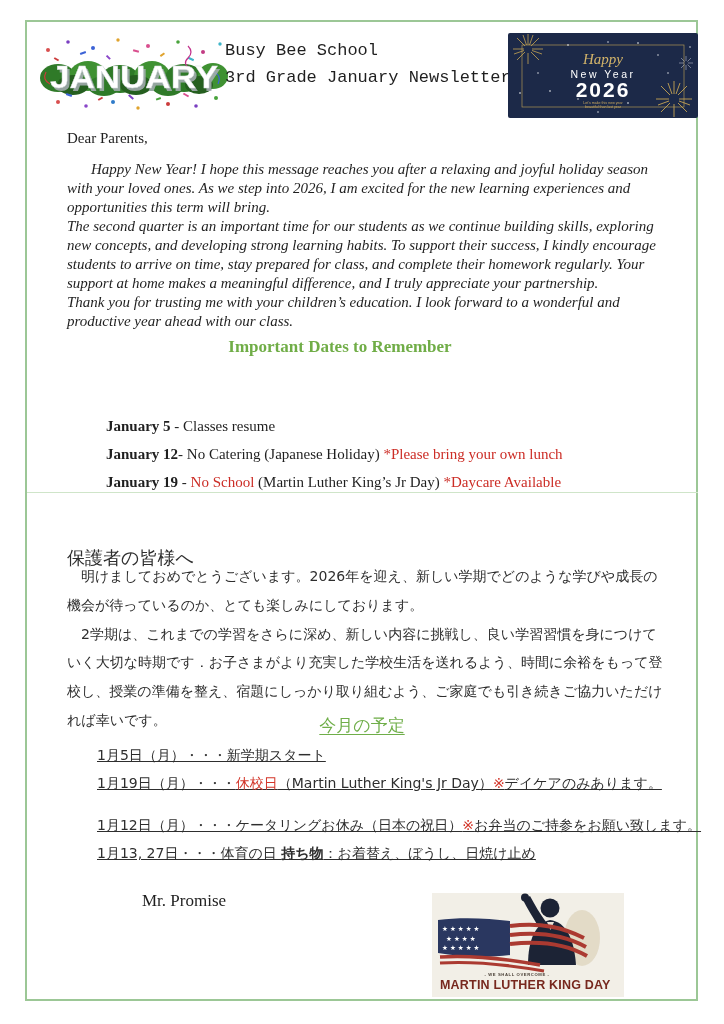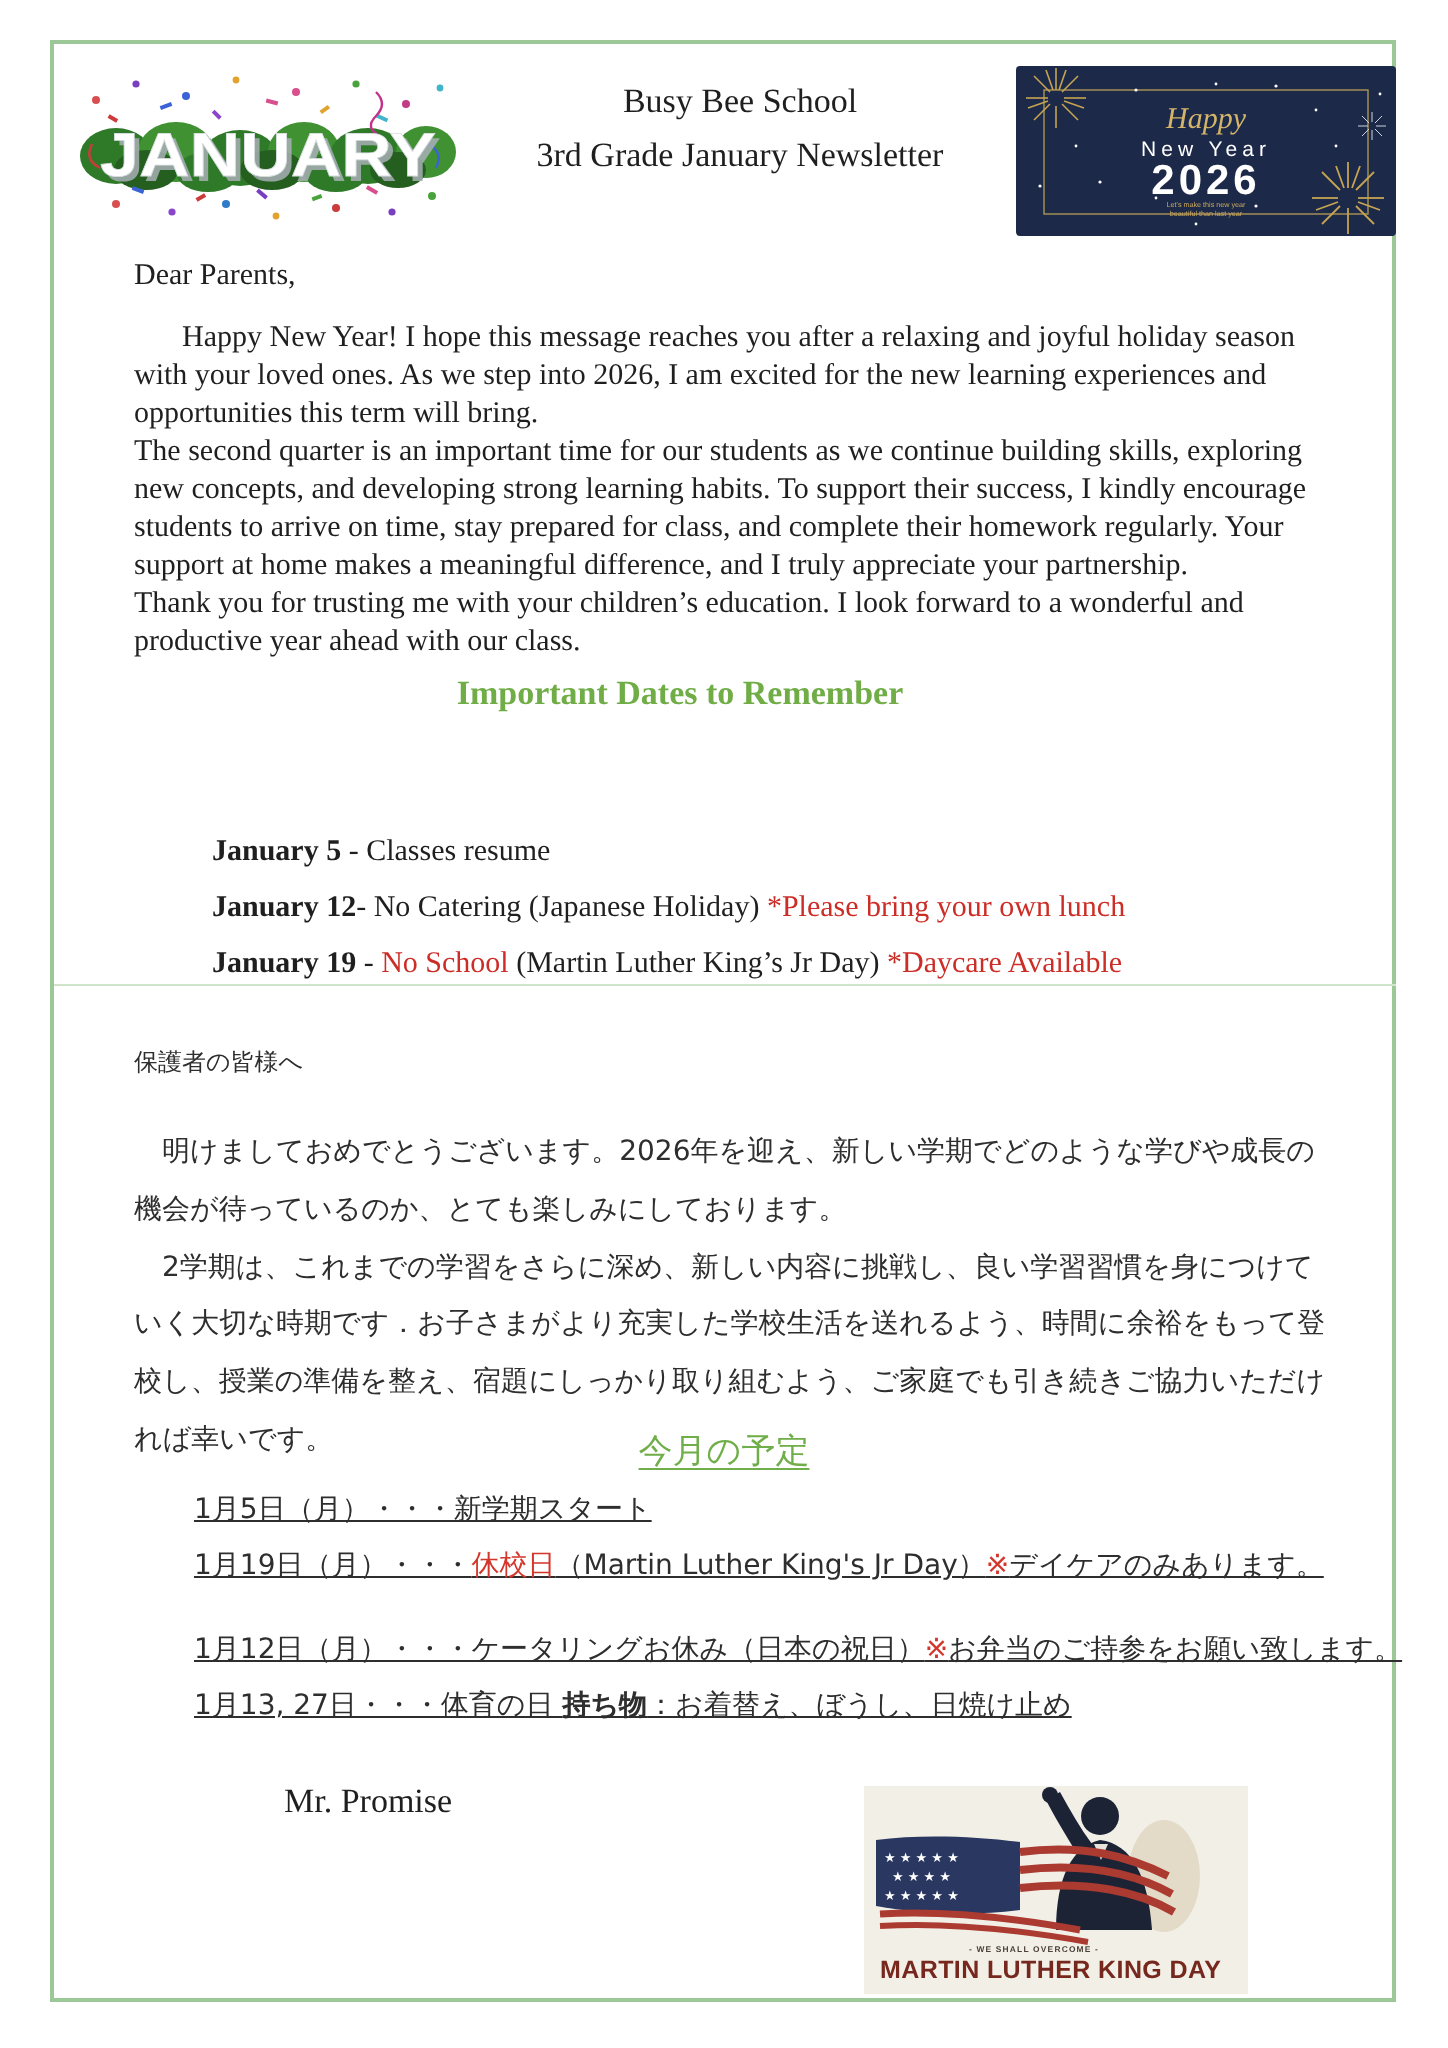--- a/index.html
+++ b/index.html
@@ -3,36 +3,36 @@
 <meta charset="utf-8">
 <style>
   html,body{margin:0;padding:0;background:#fff;}
   .page{position:relative;width:724px;height:1024px;background:#ffffff;overflow:hidden;
         font-family:"Liberation Serif", serif;color:#1f1f1f;}
   .frame{position:absolute;left:25px;top:20px;width:673px;height:981px;
          border:2px solid #9cc796;box-sizing:border-box;}
   .divider{position:absolute;left:27px;top:492px;width:671px;height:0;
            border-top:1px solid #cfe5c9;}
   .january-banner{position:absolute;left:38px;top:32px;}
-  .title-block{position:absolute;left:225px;top:41px;width:290px;text-align:center;}
+  .title-block{position:absolute;left:225px;top:41px;width:290px;font-family:Liberation Mono, monospace;}
   .school-name{font-size:17px;line-height:20px;margin-bottom:7px;}
   .newsletter-title{font-size:17px;line-height:20px;}
   .ny-card{position:absolute;left:508px;top:33px;}
   .salutation-en{position:absolute;left:67px;top:130px;font-size:15px;}
   .body-en{position:absolute;left:67px;top:160px;width:599px;font-size:15px;line-height:19px;}
-  .body-en p{margin:0;}
+  .body-en p{margin:0;font-style:italic;}
   .body-en p.indent{text-indent:24px;}
   .dates-heading{position:absolute;left:0;top:337px;width:680px;text-align:center;
                  font-size:17px;font-weight:bold;color:#70ad47;}
   .dates-list{position:absolute;left:106px;top:370px;font-size:15px;margin-top:47px;}
   .dates-list p{margin:0 0 9px 0;line-height:19px;}
   .b{font-weight:bold;}
   .red{color:#cc2d26;}
   .jp{font-family:"DejaVu Sans", sans-serif;color:#2e2e2e;}
-  .jp-salutation{position:absolute;left:67px;top:523px;font-size:12px;}
+  .jp-salutation{position:absolute;left:67px;top:546px;font-size:18px;}
   .jp-body{position:absolute;left:67px;top:562px;width:601px;font-size:14px;line-height:28.8px;}
   .jp-body p{margin:0;}
   .jp-heading{position:absolute;left:0;top:714px;width:724px;text-align:center;
               font-size:17px;color:#6fae49;text-decoration:underline;text-underline-offset:3px;}
   .schedule{position:absolute;left:97px;top:746px;font-size:14px;text-decoration:underline;}
   .schedule p{margin:0 0 9px 0;line-height:19px;}
   .schedule p.gap{margin-bottom:23px;}
   .schedule .red{color:#d3362a;}
   .signature{position:absolute;left:142px;top:888px;font-size:17px;line-height:26px;}
   .mlk-banner{position:absolute;left:432px;top:893px;}

